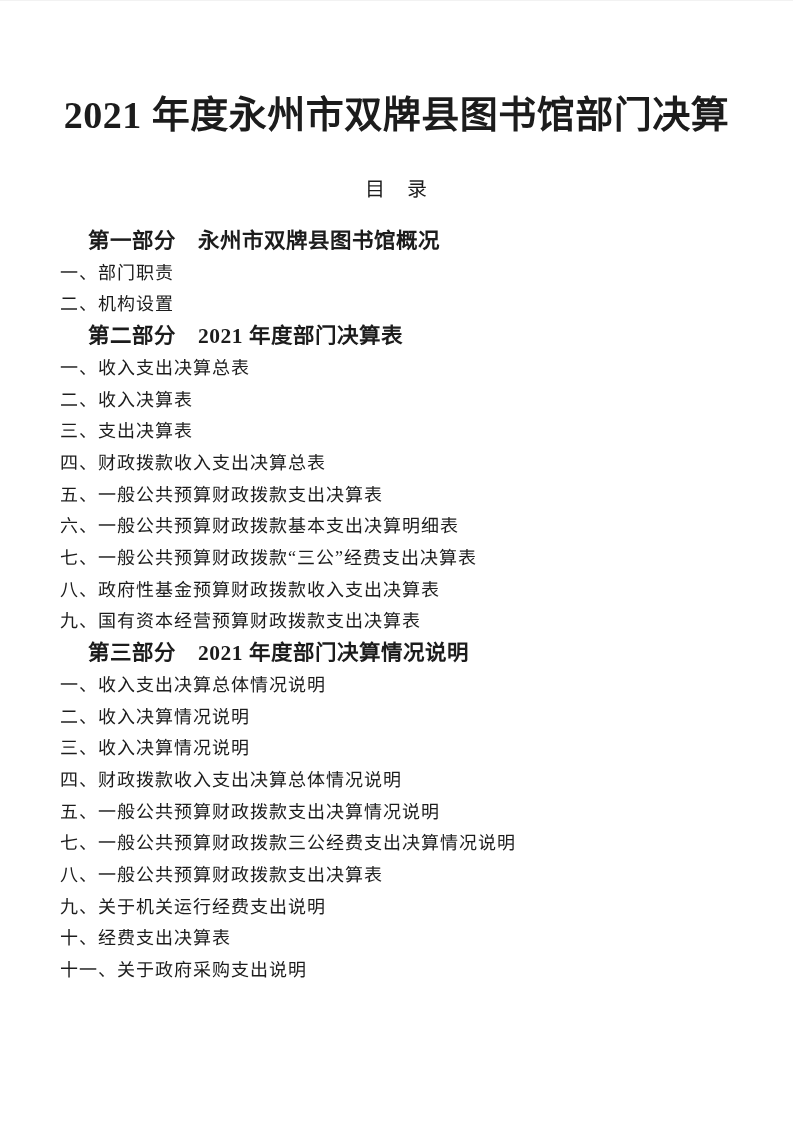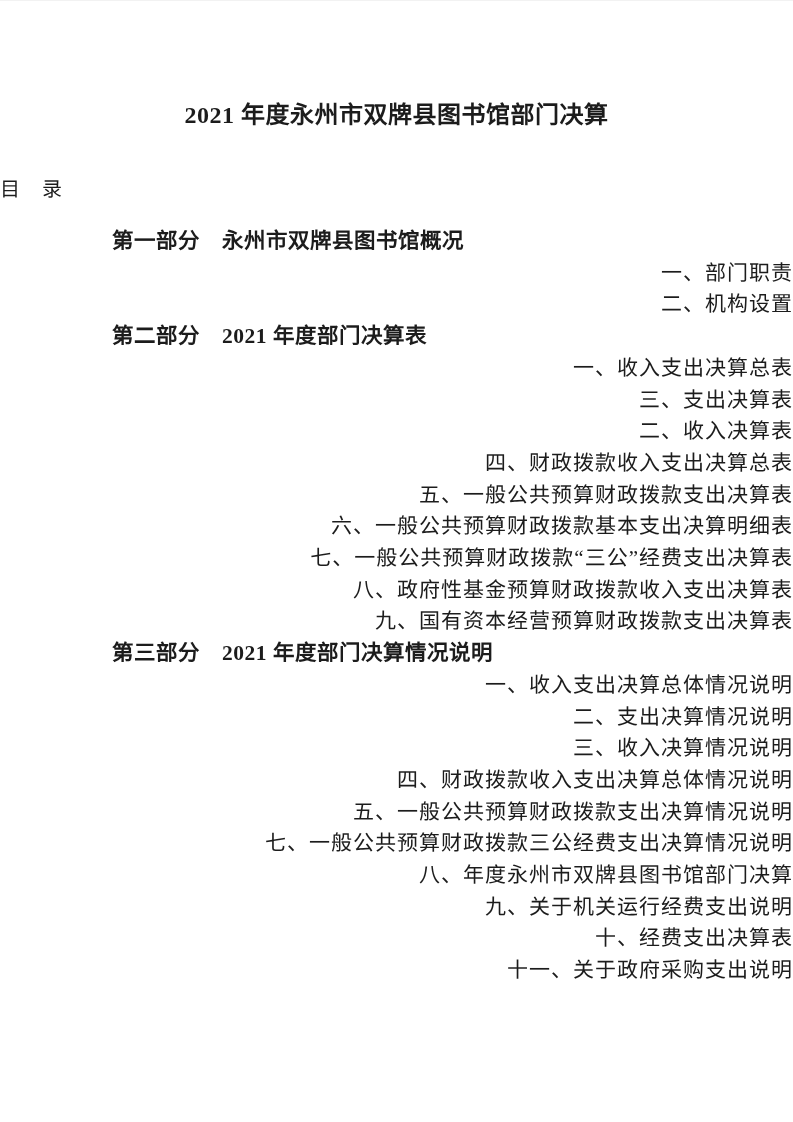--- a/index.html
+++ b/index.html
@@ -18,84 +18,84 @@
     background:var(--page-bg);
     color:var(--text-color);
     font-family:"Liberation Serif","DejaVu Serif",serif;
     overflow:hidden;
     box-sizing:border-box;
     border-top:1px solid #f2f2f2;
   }
   .doc-title{
     padding-top:93px;
     line-height:42px;
-    font-size:24px;
+    font-size:38px;
     font-weight:700;
     text-align:center;
     letter-spacing:0.5px;
     white-space:nowrap;
   }
   .toc-heading{
     margin-top:40px;
     line-height:26px;
     font-size:20px;
+    text-align:center;
     letter-spacing:1px;
   }
   .toc{
     margin-top:24px;
   }
   .sec-heading{
-    padding-left:112px;
+    padding-left:88px;
     line-height:31.7px;
     font-size:21.5px;
     font-weight:700;
     letter-spacing:0.5px;
     white-space:nowrap;
   }
   .toc-item{
     padding-left:60px;
     line-height:31.7px;
-    font-size:21px;
+    font-size:18px;
     letter-spacing:1px;
     white-space:nowrap;
-    text-align:right;
   }
 </style>
 </head>
 <body>
 
 <div class="page">
 
   <div class="doc-title">2021 年度永州市双牌县图书馆部门决算</div>
 
   <div class="toc-heading">目　录</div>
 
   <div class="toc">
 
     <div class="sec-heading">第一部分　永州市双牌县图书馆概况</div>
     <div class="toc-item">一、部门职责</div>
     <div class="toc-item">二、机构设置</div>
 
     <div class="sec-heading">第二部分　2021 年度部门决算表</div>
     <div class="toc-item">一、收入支出决算总表</div>
+    <div class="toc-item">二、收入决算表</div>
     <div class="toc-item">三、支出决算表</div>
-    <div class="toc-item">二、收入决算表</div>
     <div class="toc-item">四、财政拨款收入支出决算总表</div>
     <div class="toc-item">五、一般公共预算财政拨款支出决算表</div>
     <div class="toc-item">六、一般公共预算财政拨款基本支出决算明细表</div>
     <div class="toc-item">七、一般公共预算财政拨款“三公”经费支出决算表</div>
     <div class="toc-item">八、政府性基金预算财政拨款收入支出决算表</div>
     <div class="toc-item">九、国有资本经营预算财政拨款支出决算表</div>
 
     <div class="sec-heading">第三部分　2021 年度部门决算情况说明</div>
     <div class="toc-item">一、收入支出决算总体情况说明</div>
-    <div class="toc-item">二、支出决算情况说明</div>
+    <div class="toc-item">二、收入决算情况说明</div>
     <div class="toc-item">三、收入决算情况说明</div>
     <div class="toc-item">四、财政拨款收入支出决算总体情况说明</div>
     <div class="toc-item">五、一般公共预算财政拨款支出决算情况说明</div>
     <div class="toc-item">七、一般公共预算财政拨款三公经费支出决算情况说明</div>
-    <div class="toc-item">八、年度永州市双牌县图书馆部门决算</div>
+    <div class="toc-item">八、一般公共预算财政拨款支出决算表</div>
     <div class="toc-item">九、关于机关运行经费支出说明</div>
     <div class="toc-item">十、经费支出决算表</div>
     <div class="toc-item">十一、关于政府采购支出说明</div>
 
   </div>
 </div>
 
 </body></html>

